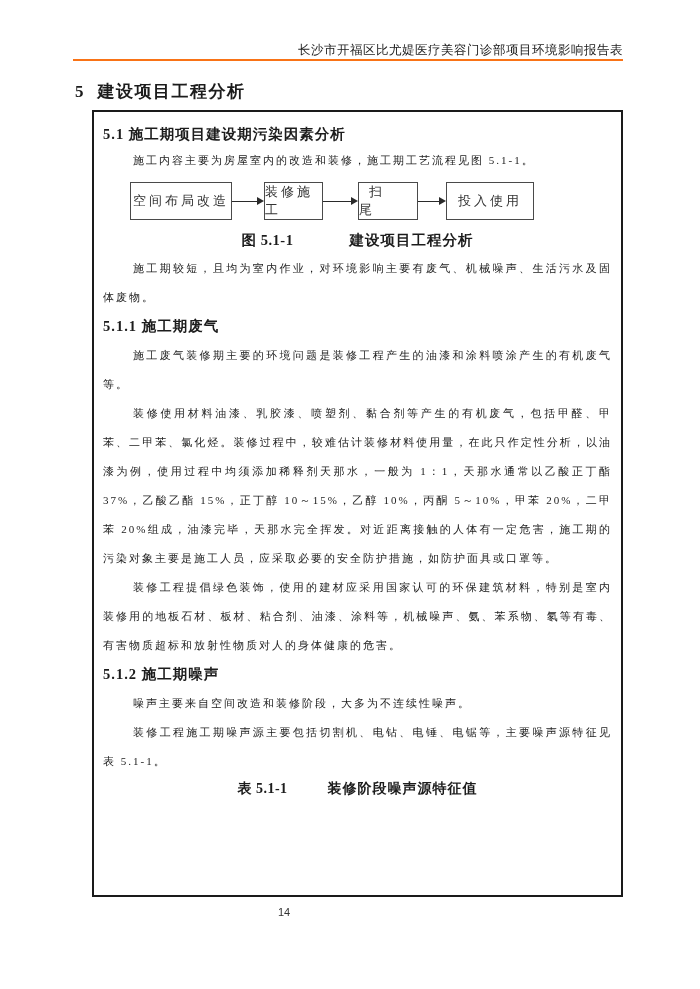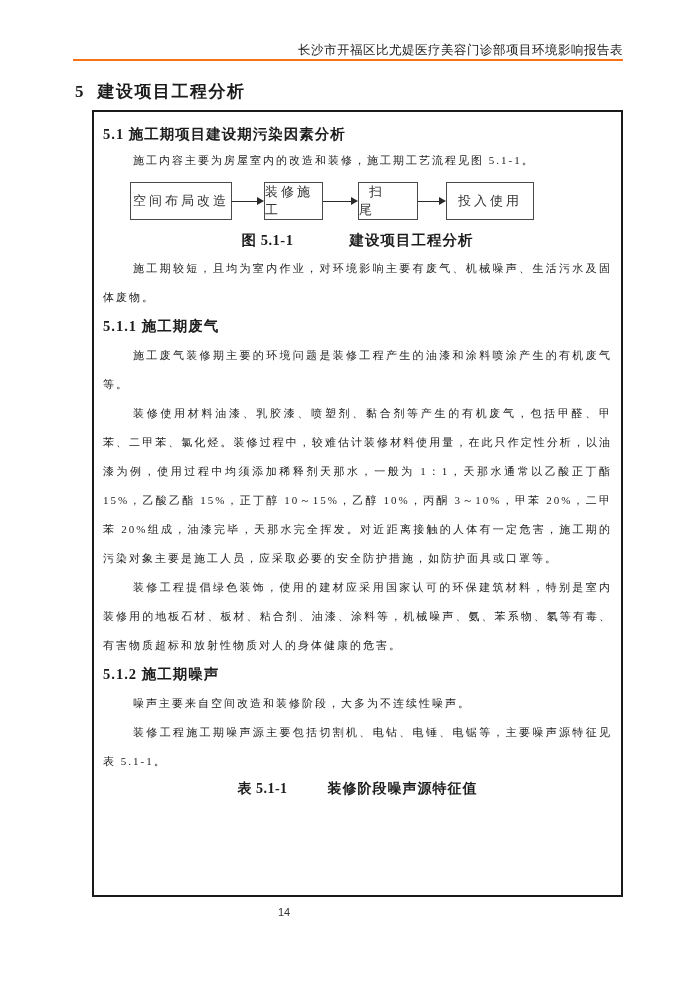--- a/index.html
+++ b/index.html
@@ -134,21 +134,21 @@
   <div class="fig-caption">
     <span class="cap-label">图 5.1-1</span><span>建设项目工程分析</span>
   </div>
 
   <p class="para">施工期较短，且均为室内作业，对环境影响主要有废气、机械噪声、生活污水及固体废物。</p>
 
   <div class="subhead">5.1.1 施工期废气</div>
 
   <p class="para">施工废气装修期主要的环境问题是装修工程产生的油漆和涂料喷涂产生的有机废气等。</p>
 
-  <p class="para">装修使用材料油漆、乳胶漆、喷塑剂、黏合剂等产生的有机废气，包括甲醛、甲苯、二甲苯、氯化烃。装修过程中，较难估计装修材料使用量，在此只作定性分析，以油漆为例，使用过程中均须添加稀释剂天那水，一般为 1：1，天那水通常以乙酸正丁酯 15%，乙酸乙酯 15%，正丁醇 10～15%，乙醇 10%，丙酮 3～10%，甲苯 20%，二甲苯 20%组成，油漆完毕，天那水完全挥发。对近距离接触的人体有一定危害，施工期的污染对象主要是施工人员，应采取必要的安全防护措施，如防护面具或口罩等。</p>
+  <p class="para">装修使用材料油漆、乳胶漆、喷塑剂、黏合剂等产生的有机废气，包括甲醛、甲苯、二甲苯、氯化烃。装修过程中，较难估计装修材料使用量，在此只作定性分析，以油漆为例，使用过程中均须添加稀释剂天那水，一般为 1：1，天那水通常以乙酸正丁酯 37%，乙酸乙酯 15%，正丁醇 10～15%，乙醇 10%，丙酮 5～10%，甲苯 20%，二甲苯 20%组成，油漆完毕，天那水完全挥发。对近距离接触的人体有一定危害，施工期的污染对象主要是施工人员，应采取必要的安全防护措施，如防护面具或口罩等。</p>
 
   <p class="para">装修工程提倡绿色装饰，使用的建材应采用国家认可的环保建筑材料，特别是室内装修用的地板石材、板材、粘合剂、油漆、涂料等，机械噪声、氨、苯系物、氡等有毒、有害物质超标和放射性物质对人的身体健康的危害。</p>
 
   <div class="subhead">5.1.2 施工期噪声</div>
 
   <p class="para">噪声主要来自空间改造和装修阶段，大多为不连续性噪声。</p>
 
   <p class="para">装修工程施工期噪声源主要包括切割机、电钻、电锤、电锯等，主要噪声源特征见表 5.1-1。</p>
 
   <div class="tbl-caption">

